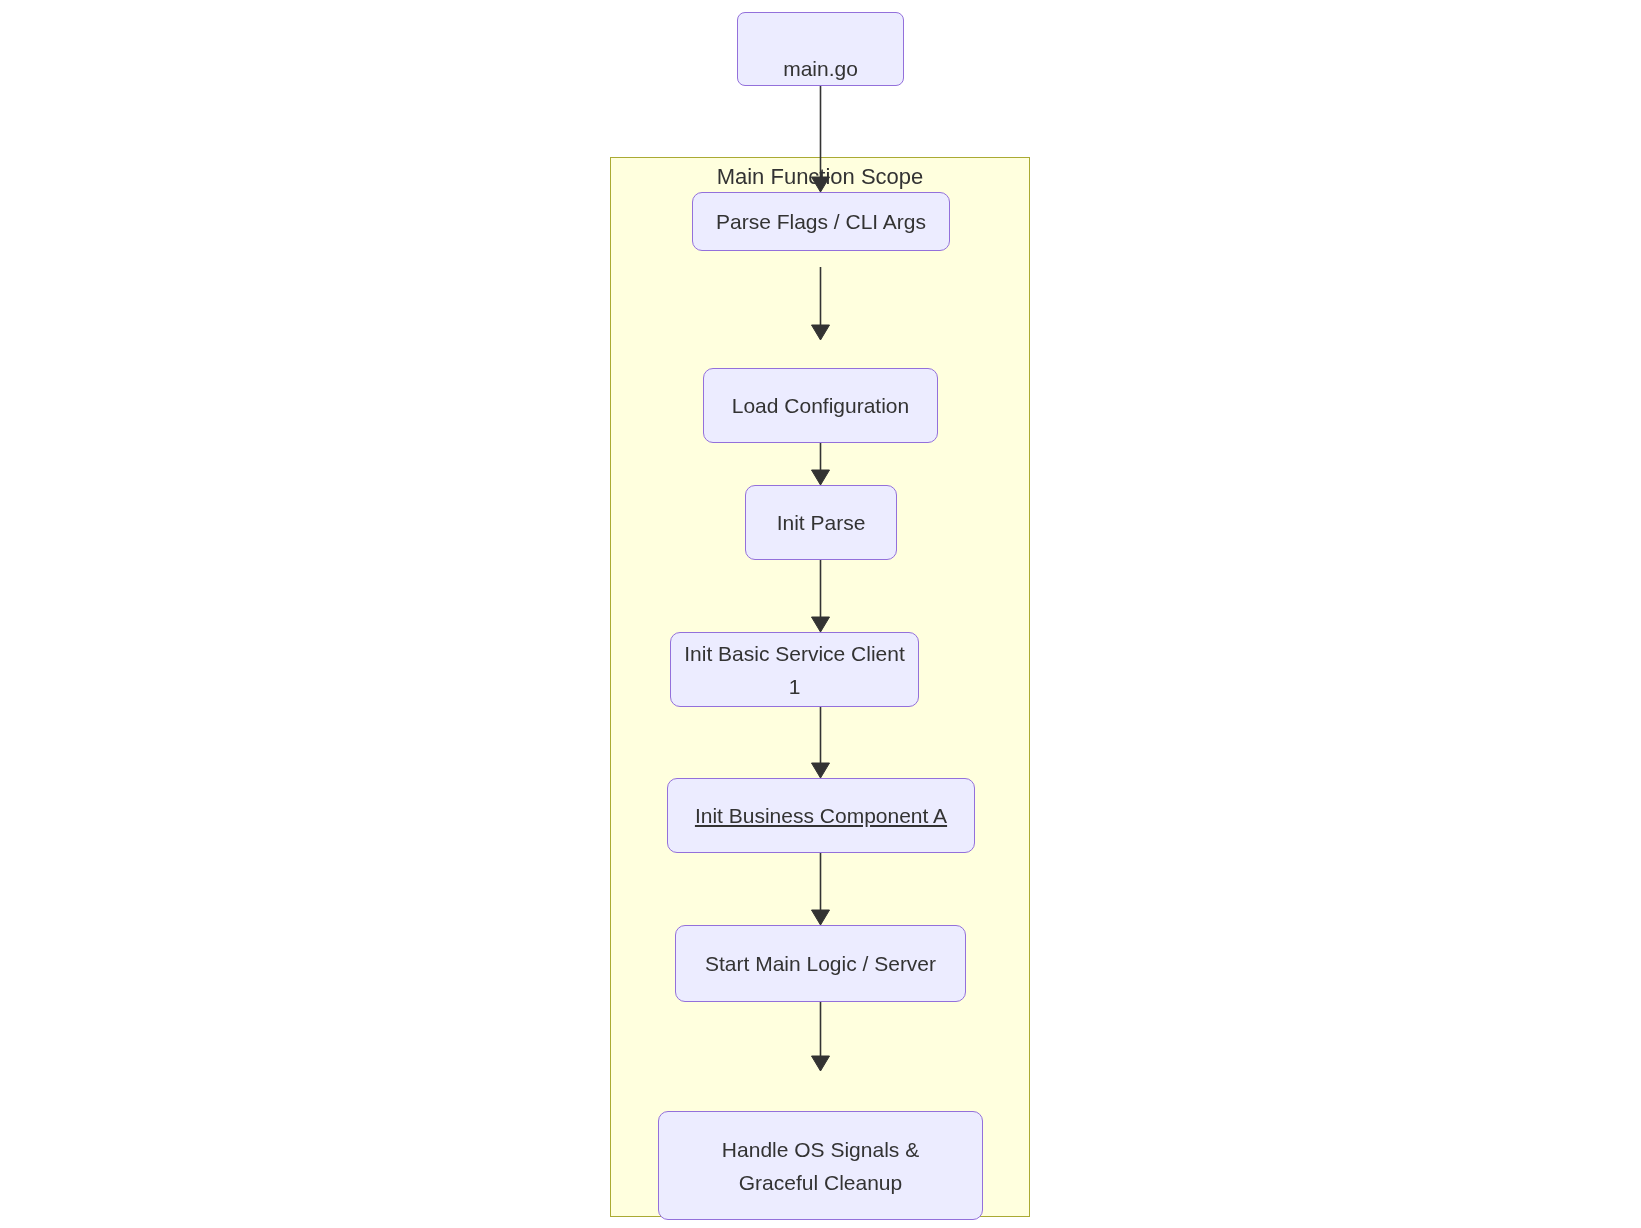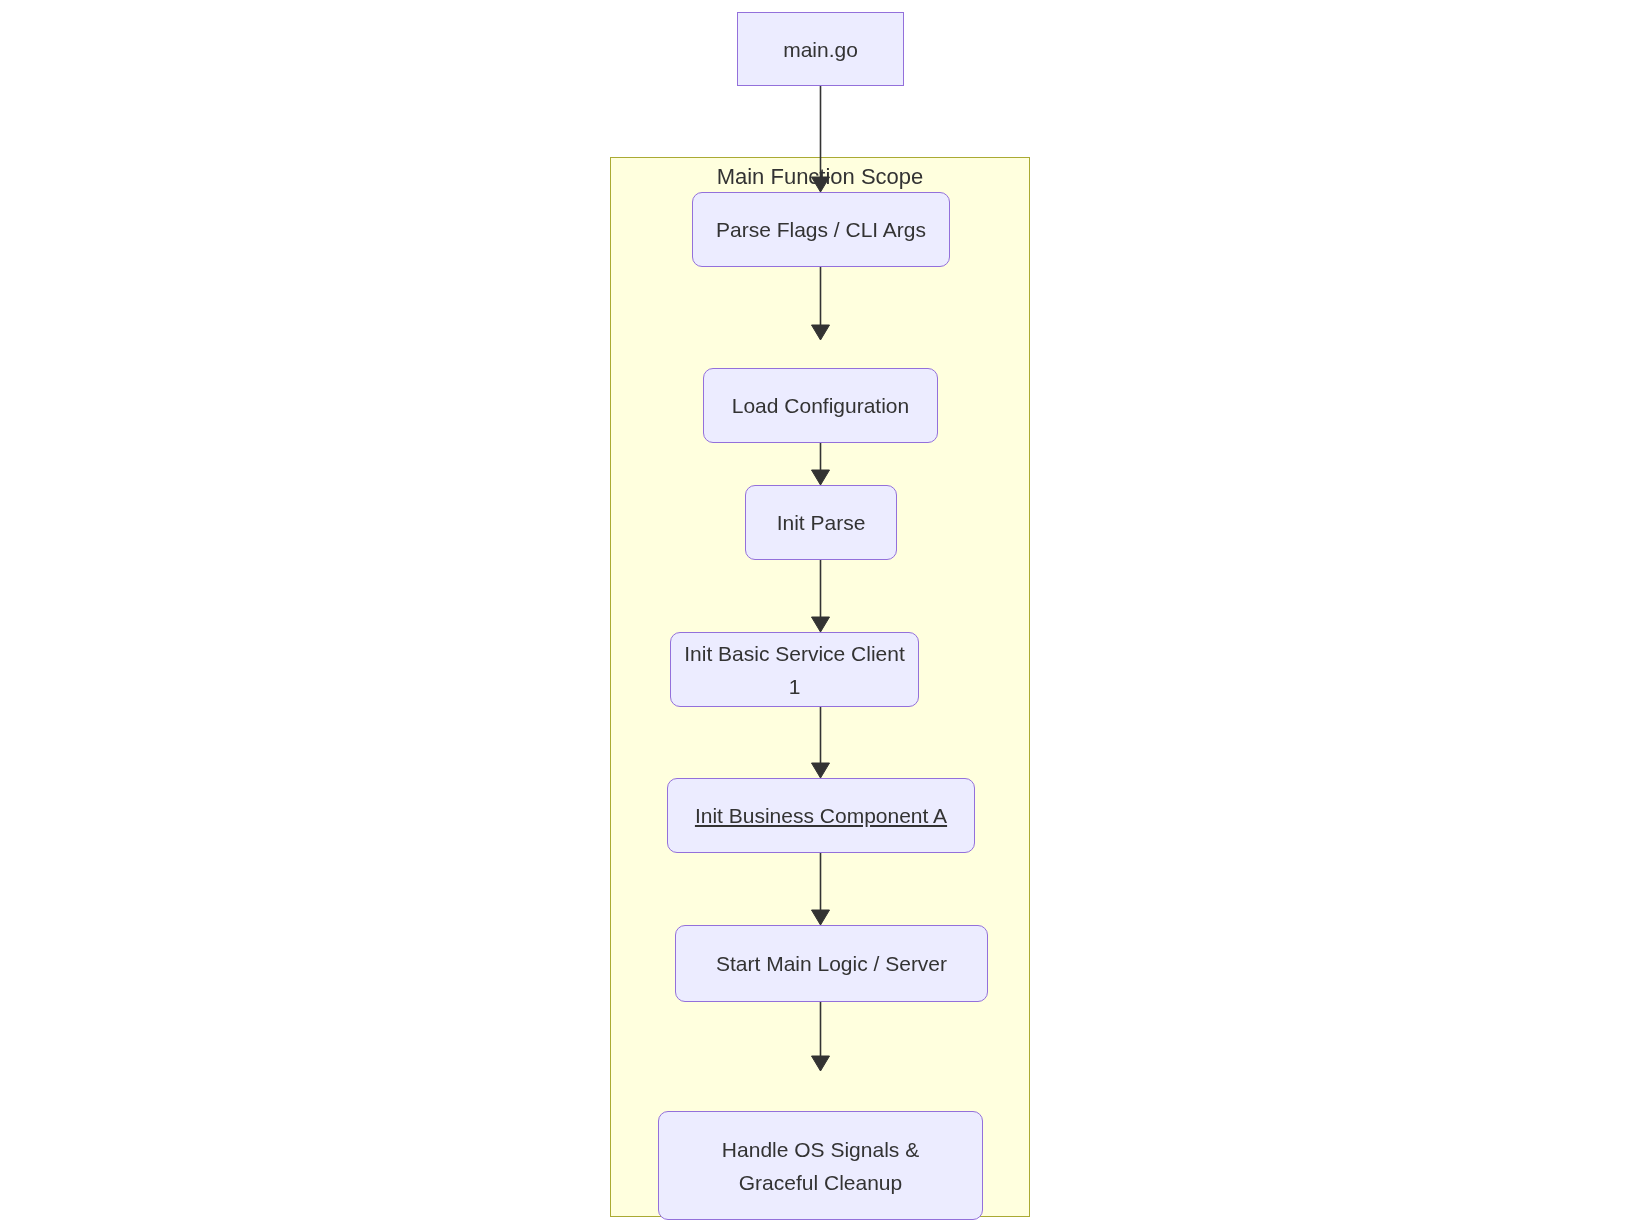--- a/index.html
+++ b/index.html
@@ -57,21 +57,22 @@
     justify-content: center;
     background: #ECECFF;
     border: 1.5px solid #9370DB;
     border-radius: 10px;
     box-sizing: border-box;
     color: #333333;
     font-size: 21px;
     text-align: center;
   }
   .node.square {
-    border-radius: 0;
+    border-radius: 8px;
+    align-items: flex-end;
   }
   .node .label {
     white-space: pre-line;
     line-height: 33px;
     padding: 0 10px;
   }
 </style>
 </head>
 <body>
 
@@ -109,41 +110,41 @@
     <g>
       <line x1="820.5" y1="1002" x2="820.5" y2="1064"></line>
       <polygon points="811.5,1056 829.5,1056 820.5,1071"></polygon>
     </g>
   </svg>
 
   <div class="node square" style="left:737px; top:12px;  width:167px; height:74px;">
     <span class="label">main.go</span>
   </div>
 
-  <div class="node" style="left:692px; top:192px; width:258px; height:75px;">
+  <div class="node" style="left:692px; top:192px; width:258px; height:59px;">
     <span class="label">Parse Flags / CLI Args</span>
   </div>
 
   <div class="node" style="left:703px; top:340px; width:235px; height:75px;margin-top:28px;">
     <span class="label">Load Configuration</span>
   </div>
 
   <div class="node" style="left:745px; top:485px; width:152px; height:75px;">
     <span class="label">Init Parse</span>
   </div>
 
   <div class="node" style="left:670px; top:632px; width:249px; height:75px;">
     <span class="label">Init Basic Service Client 1</span>
   </div>
 
   <div class="node" style="left:667px; top:778px; width:308px; height:75px;text-decoration:underline;">
     <span class="label">Init Business Component A</span>
   </div>
 
-  <div class="node" style="left:675px; top:925px; width:313px; height:77px;">
+  <div class="node" style="left:675px; top:925px; width:291px; height:77px;">
     <span class="label">Start Main Logic / Server</span>
   </div>
 
   <div class="node" style="left:658px; top:1071px; width:325px; height:109px;margin-top:40px;">
     <span class="label">Handle OS Signals &amp;
 Graceful Cleanup</span>
   </div>
 
 </div>
 

